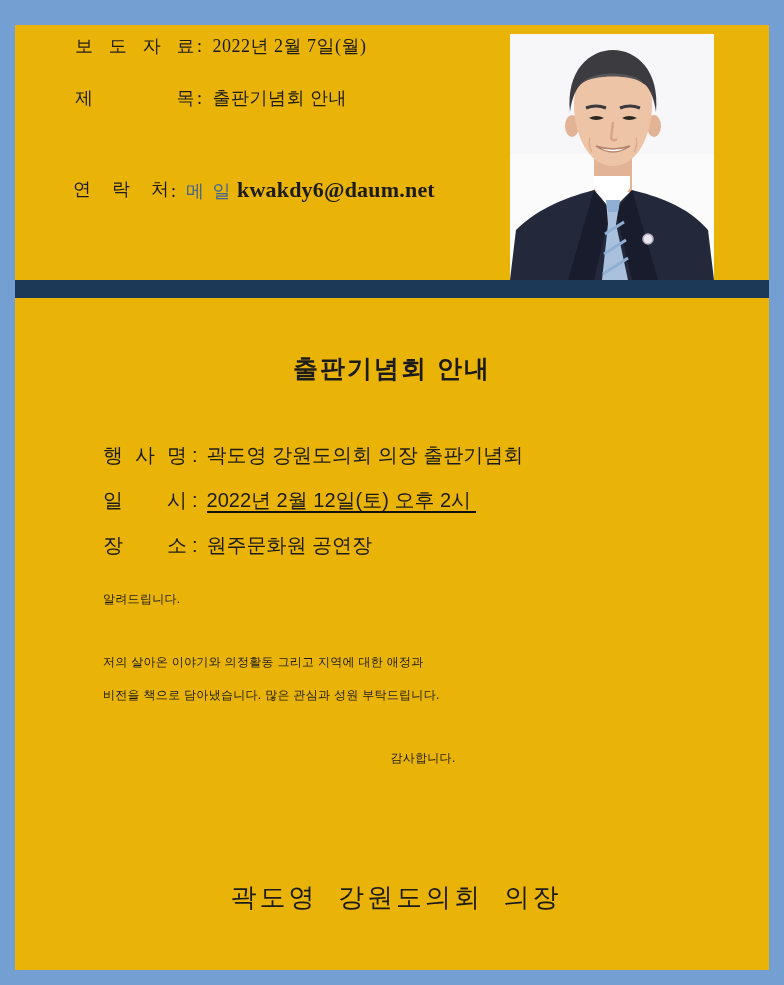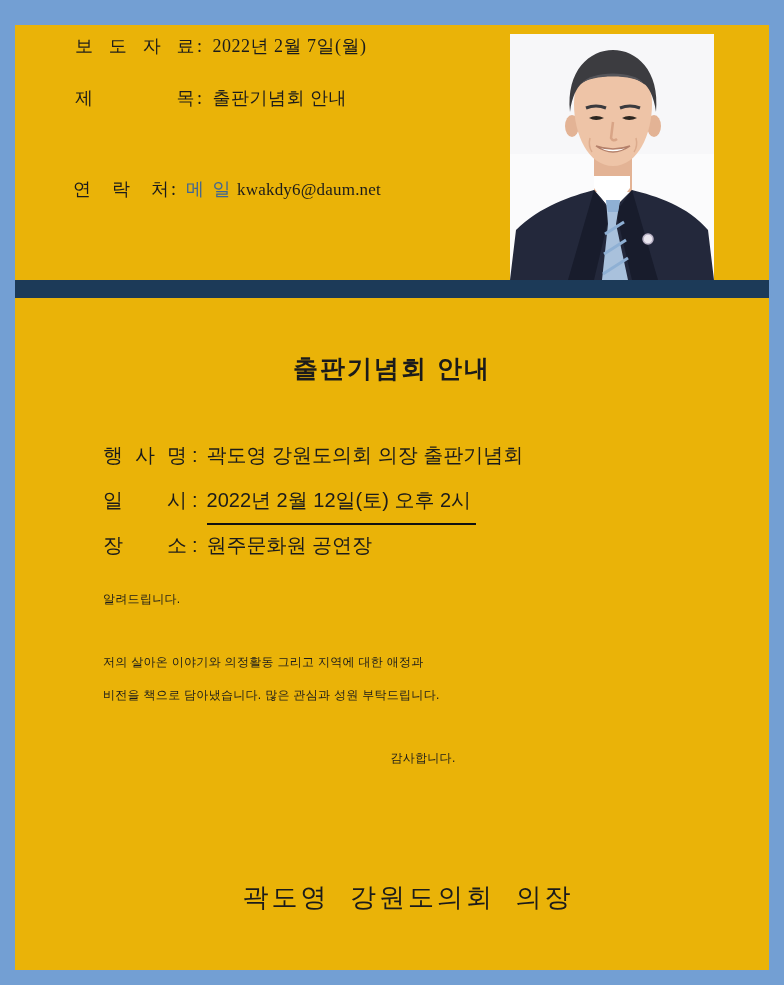--- a/index.html
+++ b/index.html
@@ -22,21 +22,21 @@
     display:inline-block; width:120px;
     text-align:justify; text-align-last:justify;
     vertical-align:top;
   }
   .hdr-colon { display:inline-block; padding:0 10px 0 2px; }
   .hdr-row-1 { left:60px; top:9px; }
   .hdr-row-2 { left:60px; top:61px; }
   .hdr-contact { left:58px; top:152px; font-size:18px; white-space:pre; position:absolute; }
   .hdr-contact .hdr-label { width:96px; }
   .contact-key { color:#3e6595; letter-spacing:2px; }
-  .latin { font-size:17px; letter-spacing:0.2px; }
+  .latin { font-size:22px; letter-spacing:0.2px;font-weight:bold; }
   .hdr-phone { position:absolute; left:184px; top:193px; font-size:18px; white-space:pre; }
   
   .photo {
     position:absolute; left:495px; top:9px;
     width:204px; height:246px;
     overflow:hidden;
   }
   .photo svg { display:block; }
   
   .divider {
@@ -54,29 +54,29 @@
   }
   .details { position:absolute; left:88px; top:408px; font-size:20px;
     font-family:"Liberation Sans","DejaVu Sans",sans-serif; }
   .detail-row { height:45px; line-height:45px; white-space:pre; }
   .detail-label {
     display:inline-block; width:84px;
     text-align:justify; text-align-last:justify;
     vertical-align:top;
   }
   .detail-colon { display:inline-block; padding:0 9px 0 5px; }
-  .u { border-bottom:2px solid #111; padding-right:5px; padding-bottom:12px; }
+  .u { border-bottom:2px solid #111; padding-right:5px; padding-bottom:0px; }
   .paras { position:absolute; left:88px; top:558px; width:640px;
     font-family:"Liberation Sans","DejaVu Sans",sans-serif;
     font-size:12px; letter-spacing:0.3px; }
   .paras p { margin:0; line-height:33px; }
   .gap-before { margin-top:30px !important; }
   .big-gap-before { margin-top:30px !important;text-align:center; }
   .signature {
-    position:absolute; left:16px; top:855px; width:100%;
+    position:absolute; left:4px; top:855px; width:100%;
     text-align:center;
     font-family:"Liberation Sans","DejaVu Sans",sans-serif;
     font-size:26px; letter-spacing:3px; white-space:pre;
   }
 </style>
 </head>
 <body>
 
 <div class="sheet">
 

